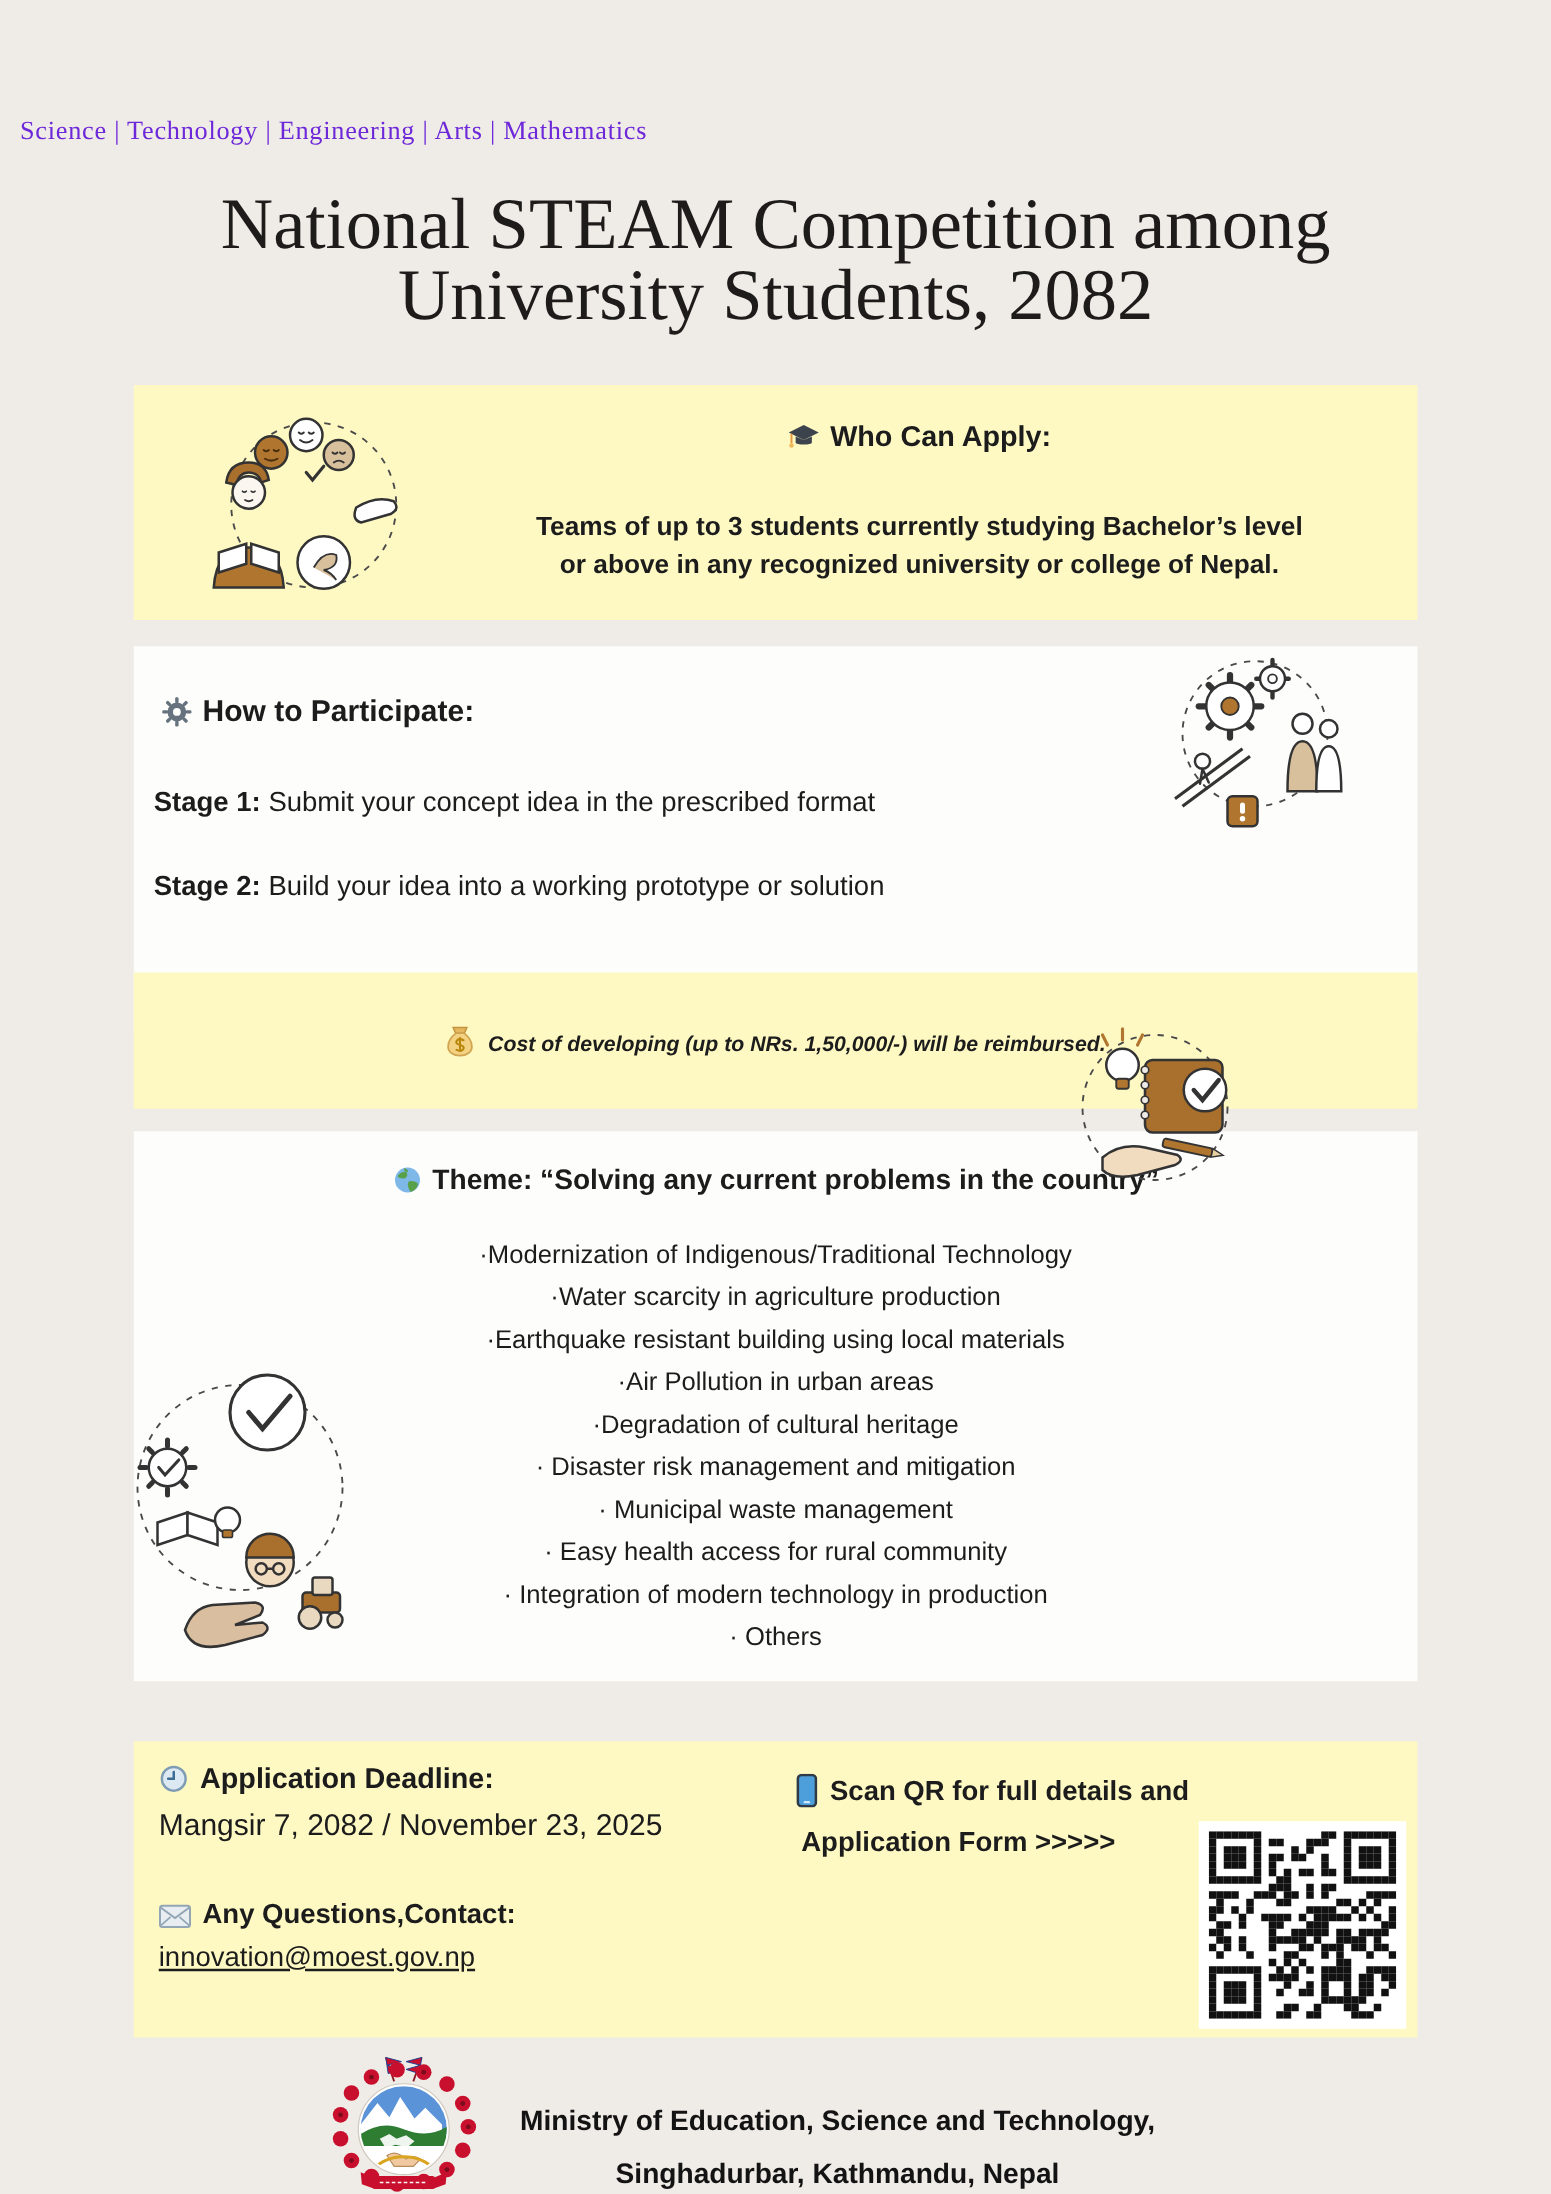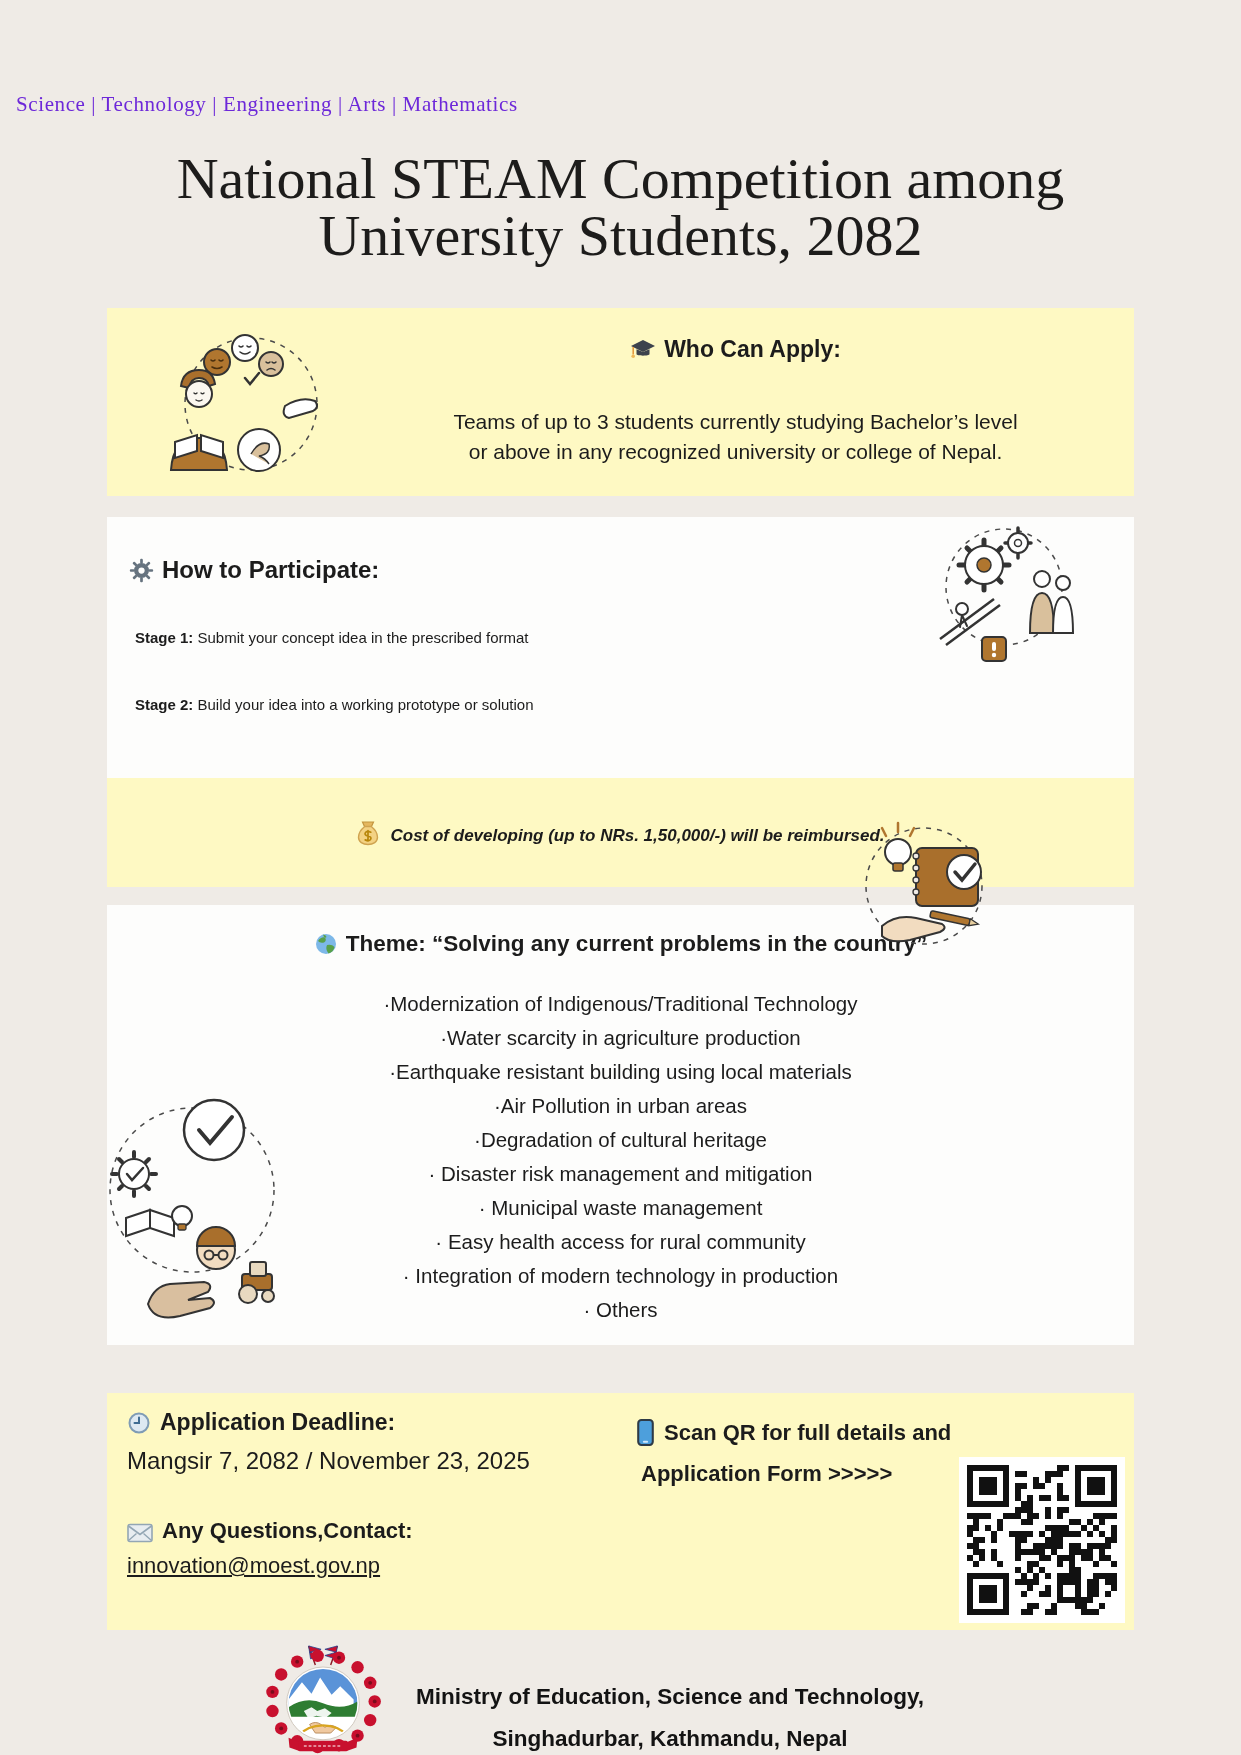--- a/index.html
+++ b/index.html
@@ -17,25 +17,25 @@
   .box{position:absolute;left:107px;width:1027px;box-sizing:border-box;}
   .beige{background:#fef9c3;}
   .white{background:#fdfdfc;}
 
   .box-who{top:308px;height:188px;display:flex;}
   .who-ill{position:relative;width:260px;flex:0 0 260px;}
   .who-ill svg{position:absolute;left:52px;top:14px;}
   .who-text{flex:1;text-align:center;padding-top:28px;padding-right:30px;}
   .sec-heading{font-size:23px;font-weight:700;}
   .sec-heading .ic{vertical-align:-5px;margin-right:8px;}
-  .who-body{margin-top:44px;font-size:21px;line-height:30px;}
+  .who-body{margin-top:44px;font-size:21px;line-height:30px;font-weight:bold;}
 
   .box-how{top:517px;height:308px;}
   .how-heading{position:absolute;left:22px;top:39px;font-size:24px;font-weight:700;}
-  .stage{position:absolute;left:28px;font-size:15px;}
+  .stage{position:absolute;left:16px;font-size:22px;}
   .stage-1{top:112px;} .stage-2{top:179px;}
   .how-ill{position:absolute;right:58px;top:4px;}
 
   .box-cost{top:778px;height:109px;display:flex;align-items:center;justify-content:center;}
   .cost-line{font-size:17px;font-weight:700;font-style:italic;}
   .cost-line .ic{vertical-align:-5px;margin-right:10px;}
 
   .box-theme{top:905px;height:440px;text-align:center;}
   .theme-heading{padding-top:25px;font-size:22.5px;font-weight:700;line-height:27px;}
   .theme-heading .ic{vertical-align:-5px;margin-right:8px;}

